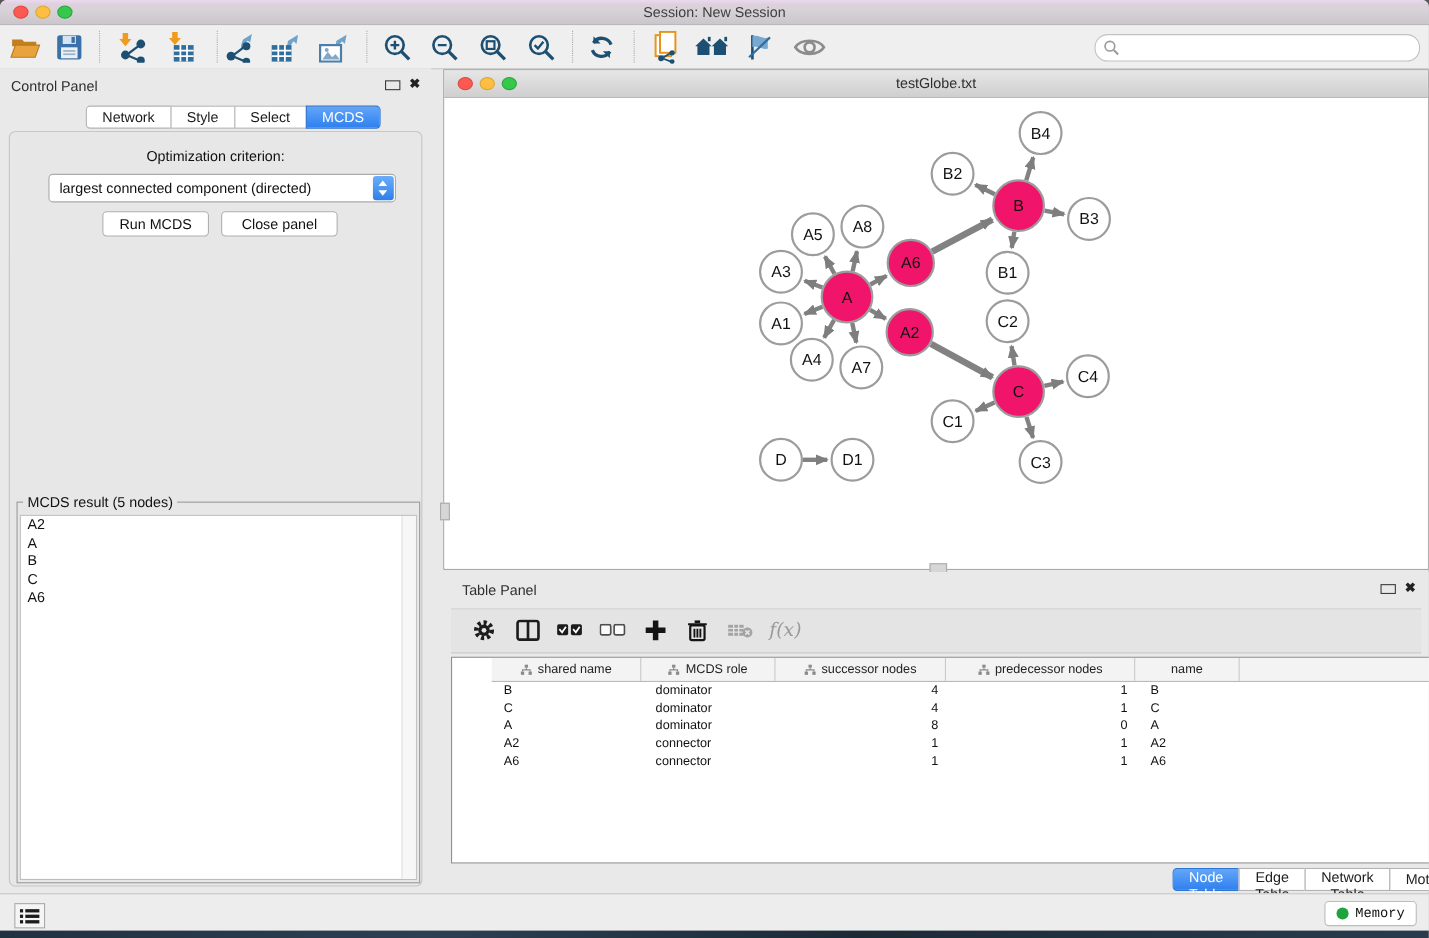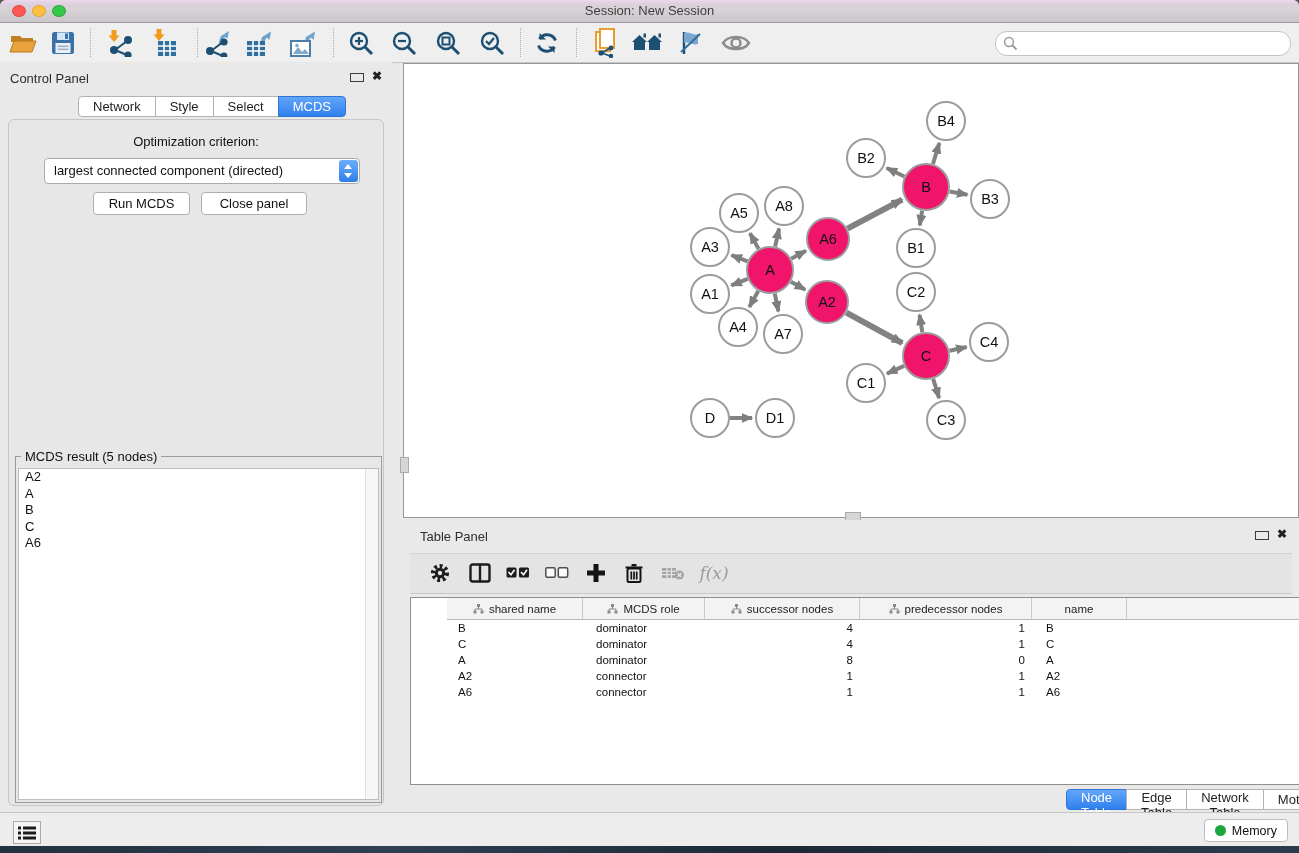--- a/index.html
+++ b/index.html
@@ -93,21 +93,21 @@
   .cell.al{padding-left:11px;} .cell.ar{text-align:right;padding-right:7px;}
   .cell.c1{padding-left:13px;} .cell.c4{padding-left:14px;}
   #tp-tabs{left:663px;top:269px;}
   
   #status-bar{position:absolute;left:0;top:812px;width:1299px;height:34px;
     background:#ededed;border-top:1px solid #c6c6c6;}
   #list-btn{position:absolute;left:13px;top:8px;width:28px;height:23px;background:#f5f5f5;
     border:1px solid #a9a9a9;display:flex;align-items:center;justify-content:center;padding:0;}
   #memory-btn{position:absolute;right:11px;top:6px;height:23px;background:#fff;
     border:1px solid #bcbcbc;border-radius:4px;font-size:12.5px;color:#111;
-    display:flex;align-items:center;gap:6px;padding:0 10px;font-family:Liberation Sans, sans-serif;}
+    display:flex;align-items:center;gap:6px;padding:0 10px;font-family:Liberation Mono, monospace;}
   #memory-dot{width:11px;height:11px;border-radius:50%;background:#1ea43c;}
   #desktop-strip{position:absolute;left:0;top:846px;width:1299px;height:7px;
     background:linear-gradient(90deg,#22313f,#2d4052 30%,#1c2a36 60%,#2a3c4c);}
 </style>
 </head>
 <body>
 
 <div id="app">
 
   <div id="titlebar">
@@ -315,20 +315,26 @@
             <div class="item">B</div>
             <div class="item">C</div>
             <div class="item">A6</div>
             <div id="result-scroll"></div>
         </div>
       </div>
     </div>
   </div>
 
   <div id="net-window">
+    <div id="net-titlebar">
+      <button class="tl r"></button>
+      <button class="tl y"></button>
+      <button class="tl g"></button>
+      <div class="title">testGlobe.txt</div>
+    </div>
     <div id="net-canvas">
       <svg id="graph-svg" width="892" height="427">
         <defs>
           <marker id="arrow" markerUnits="userSpaceOnUse" markerWidth="14" markerHeight="12" refX="10.5" refY="5" orient="auto">
             <path d="M0 0L12 5L0 10z" fill="#7e7e7e"></path>
           </marker>
         </defs>
         <g id="edge-layer">
             <line x1="343.7165594187538" y1="189.91337623249848" x2="327.354963890361" y2="196.4580144438556" stroke="#828282" stroke-width="4" marker-end="url(#arrow)"></line>
             <line x1="343.5900931847508" y1="172.40953572082114" x2="327.47616069794714" y2="166.2325282675464" stroke="#828282" stroke-width="4" marker-end="url(#arrow)"></line>

